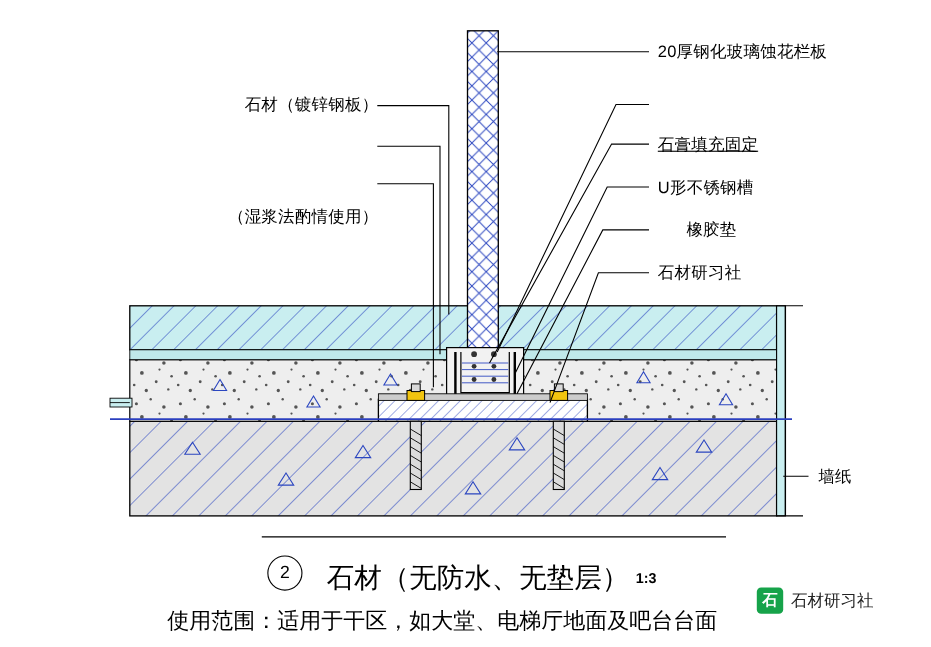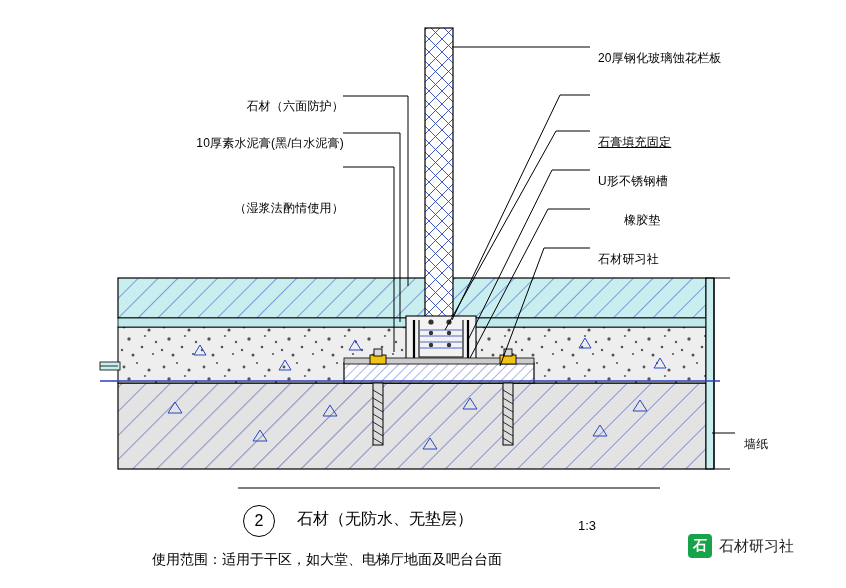--- a/index.html
+++ b/index.html
@@ -7,46 +7,45 @@
     width:846px;height:588px;
     background:#ffffff;
     font-family:"Liberation Sans","DejaVu Sans",sans-serif;
     overflow:hidden;
     position:relative;
   }
   #stage{position:absolute;left:0;top:0;width:846px;height:588px;}
   svg.layer{position:absolute;left:0;top:0;width:846px;height:588px;}
   .lbl{
     position:absolute;
-    font-size:12px;
+    font-size:15px;
     color:#000;
     white-space:nowrap;
     font-family:"Liberation Sans","DejaVu Sans",sans-serif;
     letter-spacing:0.2px;
-    margin-top:12px;
   }
   .lbl.right{text-align:right;}
   .cap-num{
     position:absolute;
     width:30px;height:30px;border-radius:50%;
     border:1.6px solid #000;
     display:flex;align-items:center;justify-content:center;
     font-size:16px;
   }
   .cap-title{
     position:absolute;
-    font-size:16px;color:#000;white-space:nowrap;
+    font-size:25px;color:#000;white-space:nowrap;
   }
   .cap-scale{
     position:absolute;
     font-size:13px;color:#000;white-space:nowrap;
   }
   .cap-sub{
     position:absolute;
-    font-size:14px;color:#000;white-space:nowrap;
+    font-size:20px;color:#000;white-space:nowrap;
   }
   .wm{
     position:absolute;
     display:flex;align-items:center;gap:7px;
     font-size:15px;color:#222;
   }
   .wm-logo{
     width:24px;height:24px;border-radius:4px;
     background:#16a34a;
     display:flex;align-items:center;justify-content:center;
@@ -218,23 +217,22 @@
       <path d="M590 209 L548 209 L470 358"></path>
 
       <path d="M590 248 L544 248 L500 366"></path>
 
       <path d="M735 433 L712 433"></path>
     </g>
 
     <line x1="238" y1="488" x2="660" y2="488" stroke="#000" stroke-width="1.1"></line>
   </svg>
 
-  <div class="lbl right" style="left:60px;top:86px;width:284px;">石材（六面防护）</div>
-
-  <div class="lbl right" style="left:20px;top:123px;width:324px;">10厚素水泥膏(黑/白水泥膏)</div>
+  <div class="lbl right" style="left:60px;top:86px;width:284px;">石材（镀锌钢板）</div>
+
 
 
   <div class="lbl right" style="left:10px;top:188px;width:334px;">（湿浆法酌情使用）</div>
 
   <div class="lbl" style="left:598px;top:38px;">20厚钢化玻璃蚀花栏板</div>
 
 
   <div class="lbl" style="left:598px;top:122px;text-decoration:underline;">石膏填充固定</div>
 
   <div class="lbl" style="left:598px;top:161px;">U形不锈钢槽</div>
@@ -242,21 +240,21 @@
   <div class="lbl" style="left:624px;top:200px;">橡胶垫</div>
 
   <div class="lbl" style="left:598px;top:239px;">石材研习社</div>
 
   <div class="lbl" style="left:744px;top:424px;">墙纸</div>
 
   <div class="cap-num" style="left:243px;top:505px;">2</div>
 
   <div class="cap-title" style="left:297px;top:509px;">石材（无防水、无垫层）</div>
 
-  <div class="cap-scale" style="left:578px;top:518px;">1:3</div>
+  <div class="cap-scale" style="left:578px;top:518px;font-weight:bold;">1:3</div>
 
   <div class="cap-sub" style="left:152px;top:551px;">使用范围：适用于干区，如大堂、电梯厅地面及吧台台面</div>
 
   <div class="wm" style="left:688px;top:534px;">
     <span class="wm-logo">石</span>
     <span>石材研习社</span>
   </div>
 
 </div>
 

